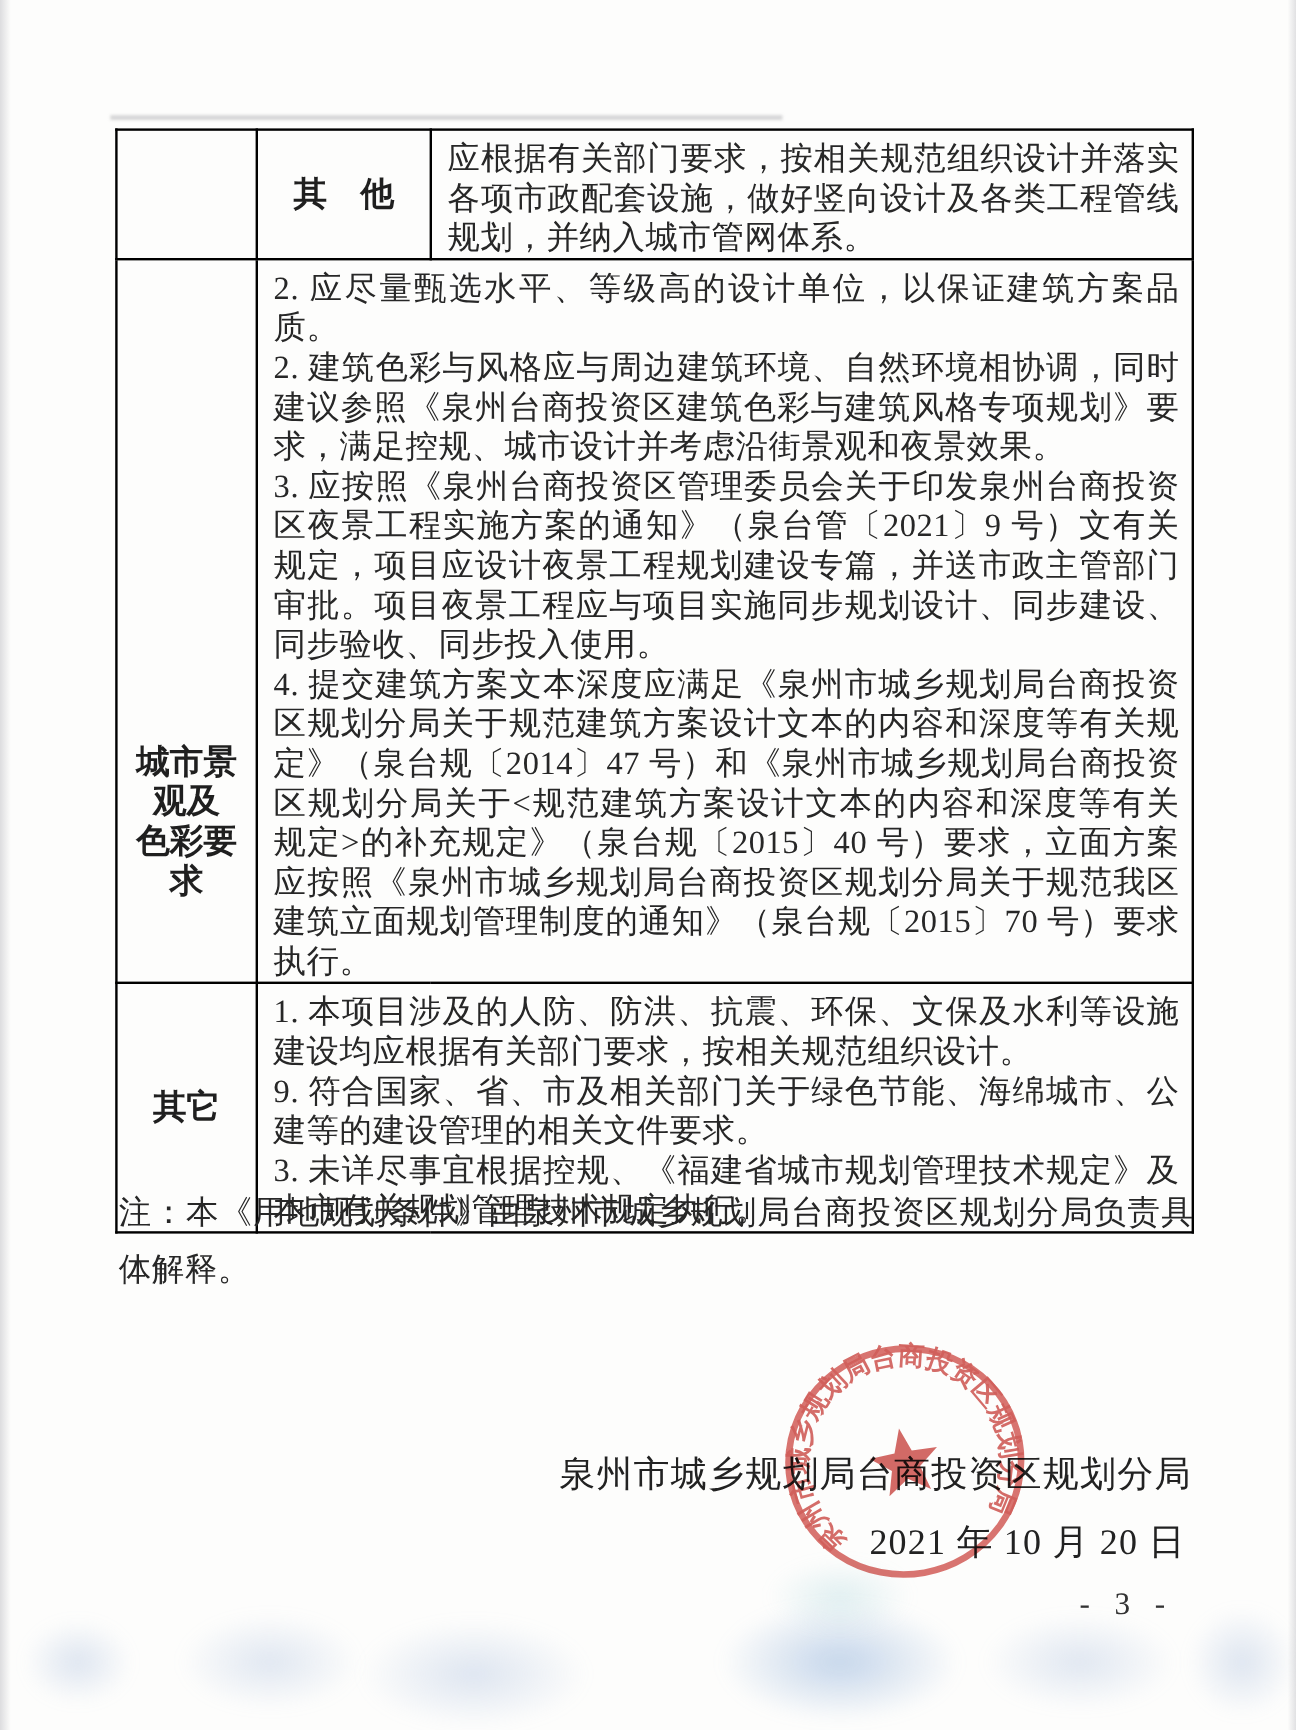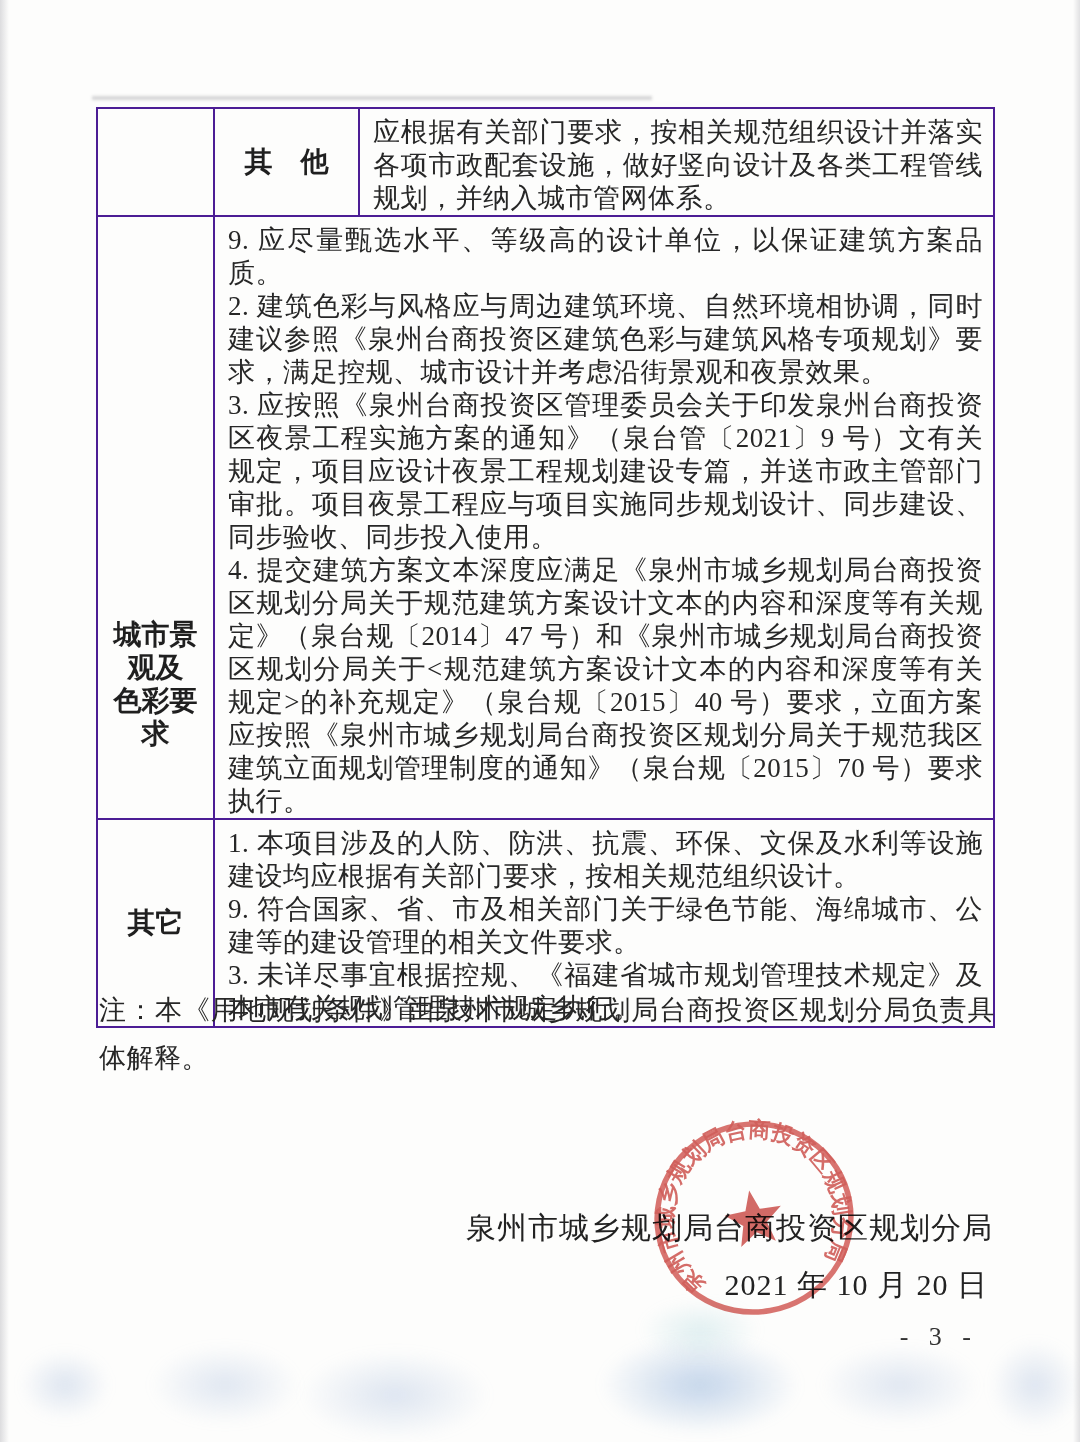--- a/index.html
+++ b/index.html
@@ -8,21 +8,21 @@
     background:#fdfdfc;
     font-family:"Liberation Serif","DejaVu Serif",serif;
     color:#262626;
   }
   
   .doc-table{
     position:absolute;left:96px;top:107px;width:897px;
     border-collapse:collapse;table-layout:fixed;
   }
   .doc-table td{
-    border:2px solid #4c1d95;
+    border:2px solid #000000;
     vertical-align:top;
     padding:0;
   }
   .label-cell{
     text-align:center;
     font-family:"Liberation Sans","DejaVu Sans",sans-serif;
     font-weight:700;
     font-size:28px;
     color:#1f1f1f;
   }
@@ -124,21 +124,21 @@
   <tr style="height:567px">
     <td class="label-cell">
       <div class="label-lines">
         <div>城市景</div>
         <div>观及</div>
         <div>色彩要</div>
         <div>求</div>
       </div>
     </td>
     <td class="content-cell" colspan="2">
-      <p>9. 应尽量甄选水平、等级高的设计单位，以保证建筑方案品质。</p>
+      <p>2. 应尽量甄选水平、等级高的设计单位，以保证建筑方案品质。</p>
       <p>2. 建筑色彩与风格应与周边建筑环境、自然环境相协调，同时建议参照《泉州台商投资区建筑色彩与建筑风格专项规划》要求，满足控规、城市设计并考虑沿街景观和夜景效果。</p>
       <p>3. 应按照《泉州台商投资区管理委员会关于印发泉州台商投资区夜景工程实施方案的通知》（泉台管〔2021〕9 号）文有关规定，项目应设计夜景工程规划建设专篇，并送市政主管部门审批。项目夜景工程应与项目实施同步规划设计、同步建设、同步验收、同步投入使用。</p>
       <p>4. 提交建筑方案文本深度应满足《泉州市城乡规划局台商投资区规划分局关于规范建筑方案设计文本的内容和深度等有关规定》（泉台规〔2014〕47 号）和《泉州市城乡规划局台商投资区规划分局关于&lt;规范建筑方案设计文本的内容和深度等有关规定&gt;的补充规定》（泉台规〔2015〕40 号）要求，立面方案应按照《泉州市城乡规划局台商投资区规划分局关于规范我区建筑立面规划管理制度的通知》（泉台规〔2015〕70 号）要求执行。</p>
     </td>
   </tr>
   <tr style="height:208px">
     <td class="label-cell label-center">
       <span>其它</span>
     </td>
     <td class="content-cell" colspan="2">

